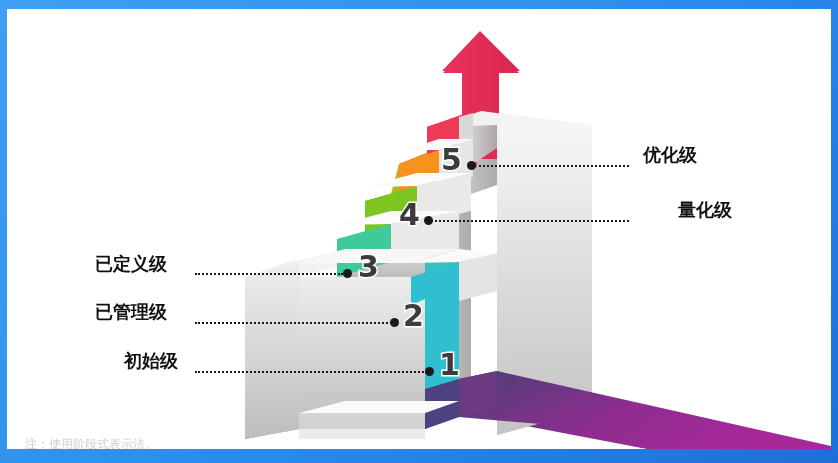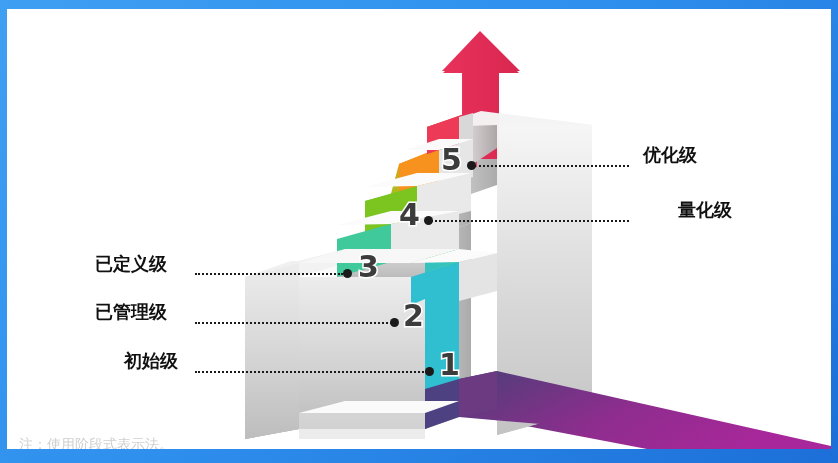--- a/index.html
+++ b/index.html
@@ -24,22 +24,22 @@
 
   
   #title{
     position:absolute;left:47px;top:25px;
     font-size:21px;font-weight:bold;color:#111;
     letter-spacing:0.2px;white-space:nowrap;
   }
 
   
   #note{
-    position:absolute;left:12px;top:427px;
-    font-size:14px;color:#cfcfcf;white-space:nowrap;
+    position:absolute;left:18px;top:427px;
+    font-size:12px;color:#cfcfcf;white-space:nowrap;
   }
 
   
   #art{position:absolute;left:0;top:0;width:824px;height:440px;}
 
   
   .lbl{
     position:absolute;
     font-size:18px;font-weight:bold;color:#111;
     white-space:nowrap;line-height:1;

